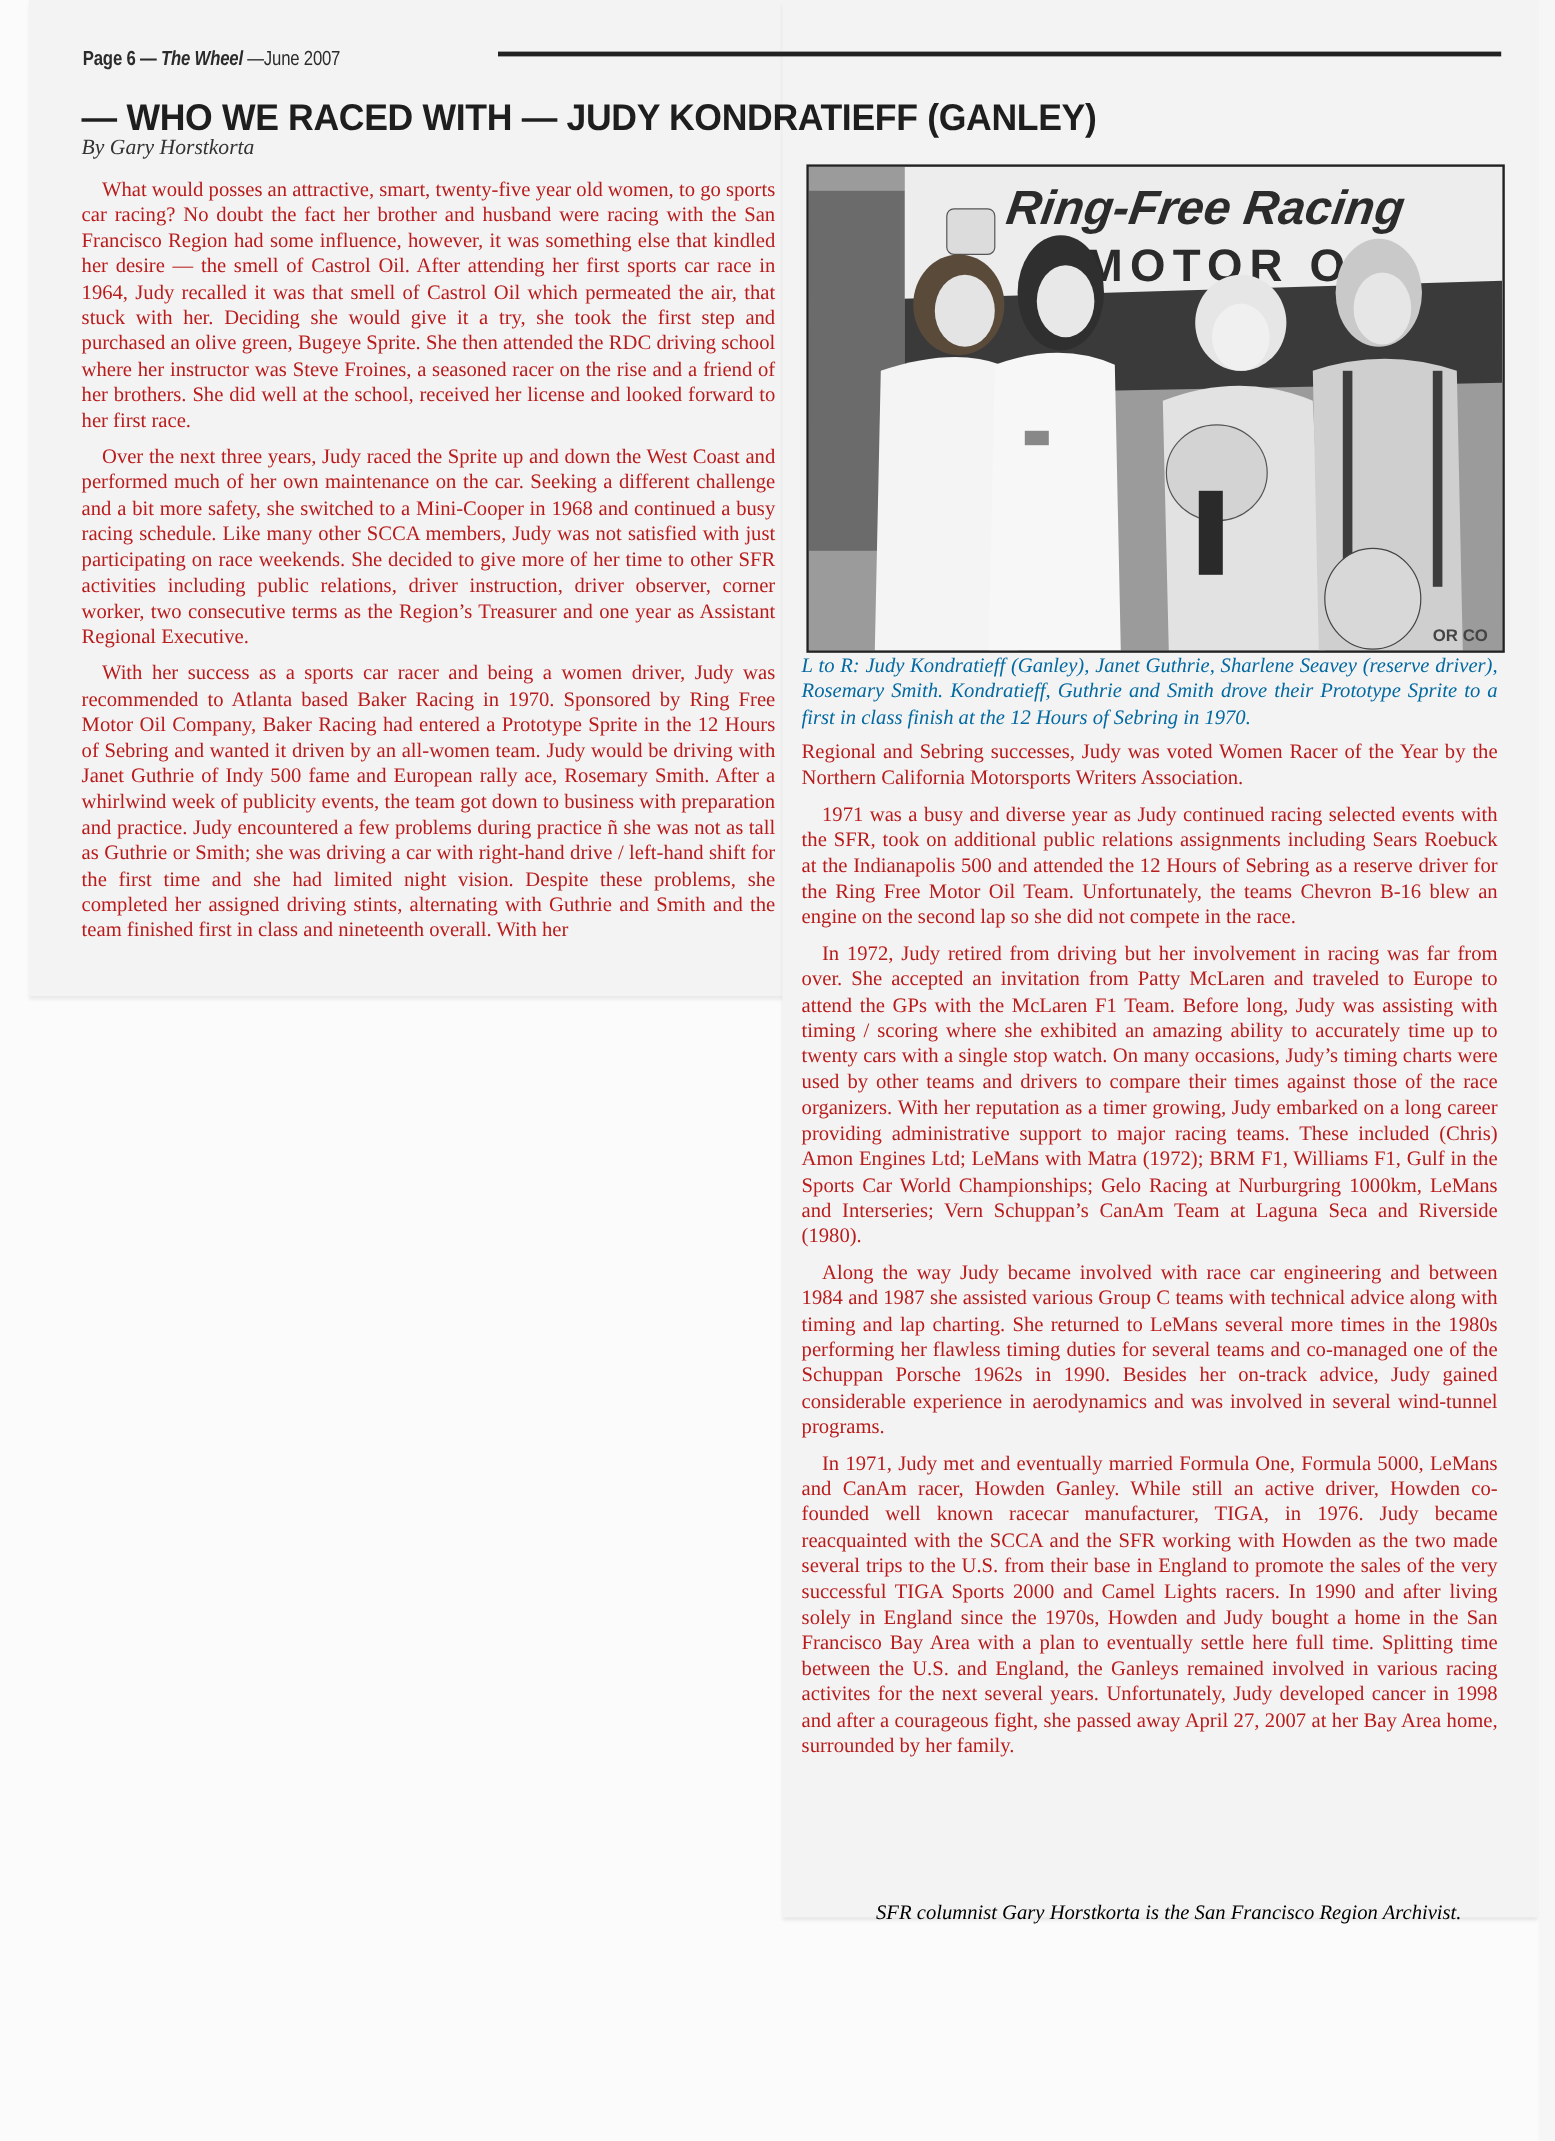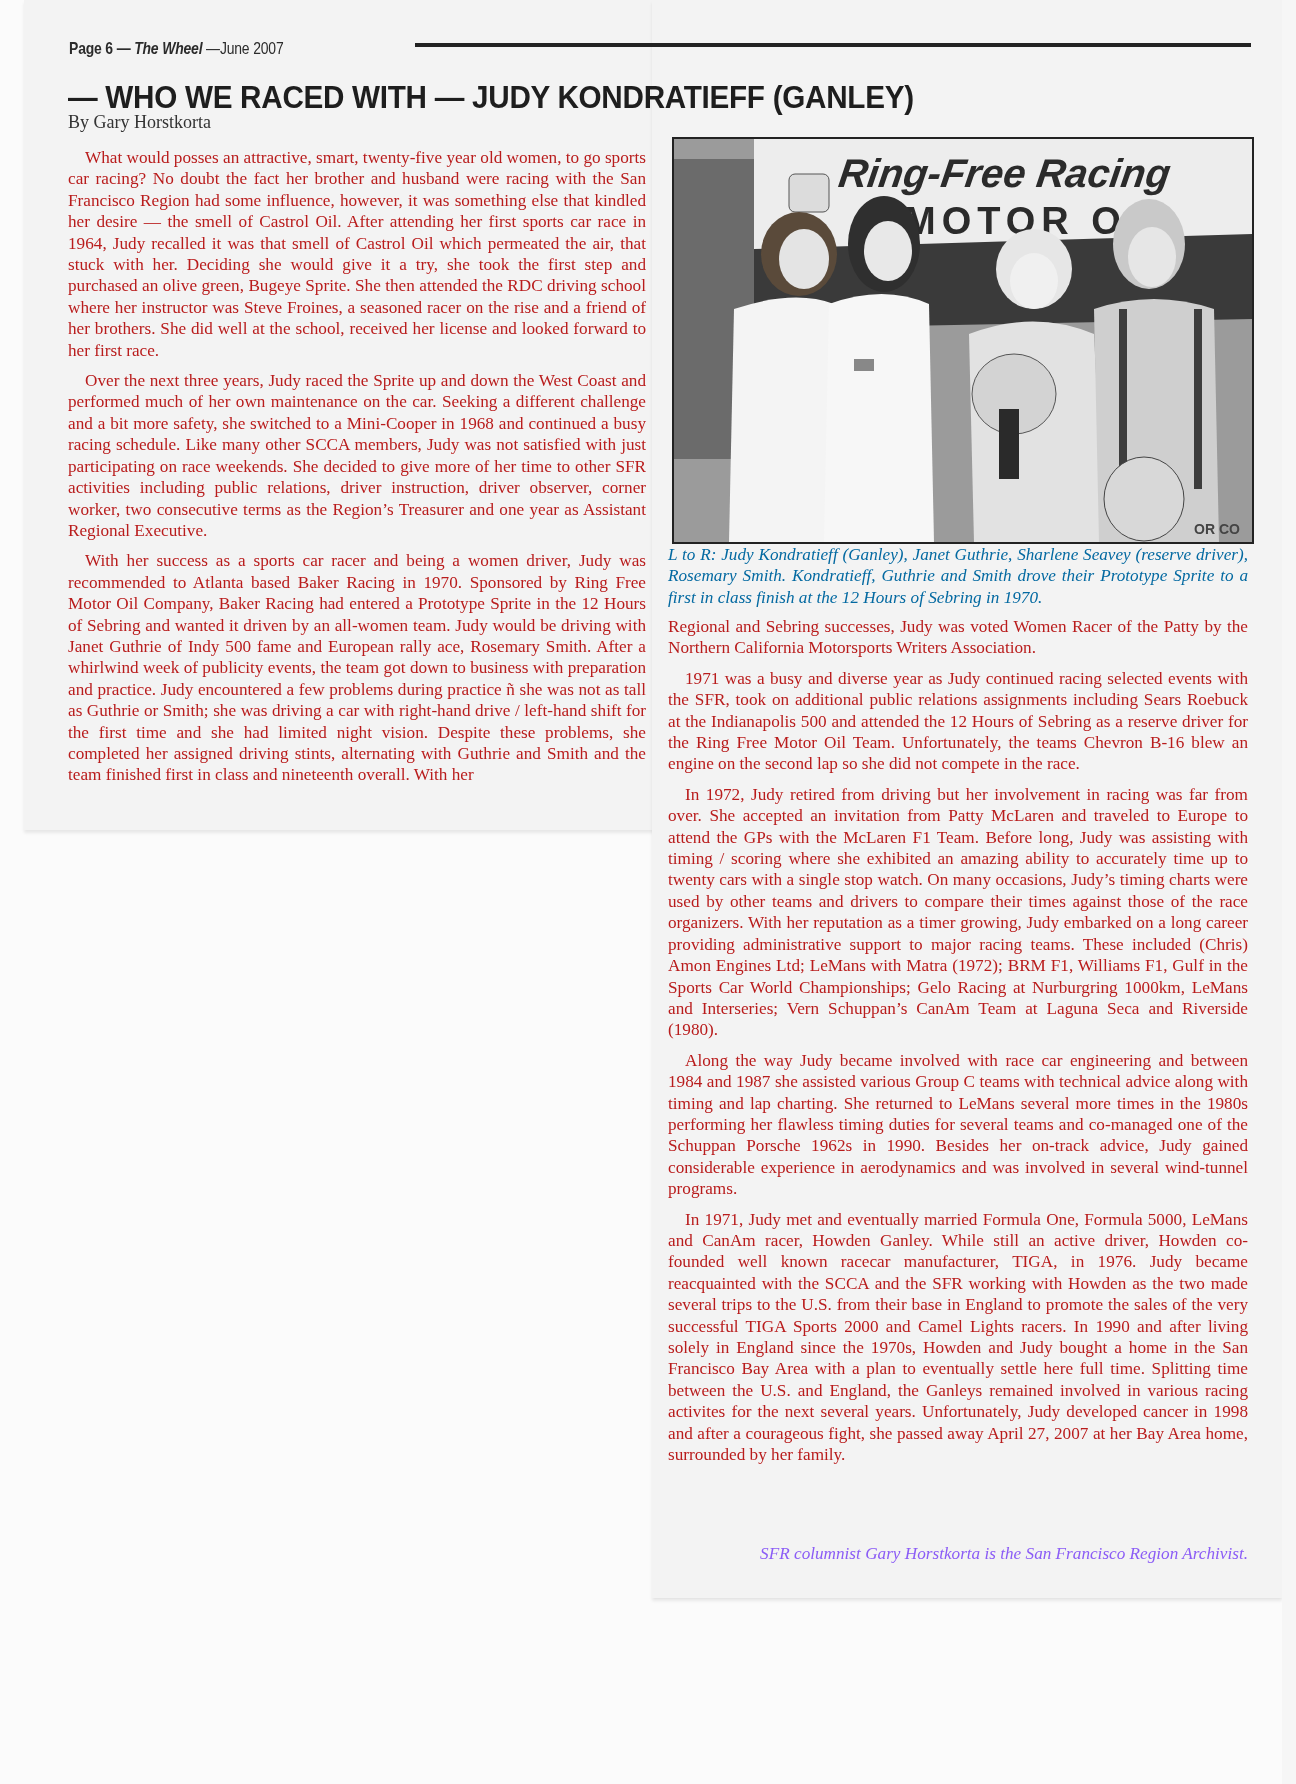--- a/index.html
+++ b/index.html
@@ -38,21 +38,21 @@
   }
   .title {
     position: absolute; left: 68px; top: 80px; margin: 0;
     font-family: "Liberation Sans", "DejaVu Sans", sans-serif;
     font-size: 31px; font-weight: 900; color: #1e1e1e; white-space: nowrap;
     letter-spacing: -0.3px;
     transform: scaleX(0.957); transform-origin: left top;
   }
   .byline {
     position: absolute; left: 68px; top: 112px;
-    font-size: 18px; color: #333;
+    font-style: italic; font-size: 18px; color: #333;
   }
   .col {
     position: absolute;
     font-size: 17.2px; line-height: 21.4px; color: #b91c1c;
     text-align: justify;
   }
   .col p { margin: 0 0 9px 0; text-indent: 17px; }
   .col p.cont { text-indent: 0; }
   .col-left { left: 68px; top: 147px; width: 578px; }
   .col-right { left: 668px; top: 616px; width: 580px; }
@@ -60,22 +60,22 @@
     position: absolute; left: 672px; top: 137px; width: 578px; height: 403px;
     border: 2px solid #222; overflow: hidden;
     background: linear-gradient(180deg, #8d8d8d 0%, #bdbdbd 30%, #9a9a9a 60%, #5d5d5d 100%);
   }
   .caption {
     position: absolute; left: 668px; top: 544px; width: 580px;
     font-style: italic; font-size: 17.2px; line-height: 21.4px; color: #0369a1;
     text-align: justify;
   }
   .signoff {
-    position: absolute; left: 700px; top: 1544px; width: 548px;
-    text-align: right; font-style: italic; font-size: 17.2px; color: #8b5cf6;
+    position: absolute; left: 700px; top: 1584px; width: 548px;
+    text-align: center; font-style: italic; font-size: 17.2px; color: #000000;
   }
 </style>
 </head>
 <body>
 
 <div class="clip-left"></div>
 <div class="clip-right"></div>
 <div class="page-edge"></div>
 
 <div class="folio">
@@ -141,20 +141,20 @@
       <ellipse cx="470" cy="360" rx="40" ry="42" fill="#d8d8d8" stroke="#444"></ellipse>
     </g>
     <text x="520" y="395" font-family="Liberation Sans, sans-serif" font-weight="bold" font-size="14" fill="#444">OR CO</text>
     <rect width="578" height="403" fill="#888" opacity="0.0" filter="url(#grain)"></rect>
   </svg>
 </div>
 
 <div class="caption">L to R: Judy Kondratieff (Ganley), Janet Guthrie, Sharlene Seavey (reserve driver), Rosemary Smith. Kondratieff, Guthrie and Smith drove their Prototype Sprite to a first in class finish at the 12 Hours of Sebring in 1970.</div>
 
 <div class="col col-right">
-  <p class="cont">Regional and Sebring successes, Judy was voted Women Racer of the Patty by the Northern California Motorsports Writers Association.</p>
+  <p class="cont">Regional and Sebring successes, Judy was voted Women Racer of the Year by the Northern California Motorsports Writers Association.</p>
   <p>1971 was a busy and diverse year as Judy continued racing selected events with the SFR, took on additional public relations assignments including Sears Roebuck at the Indianapolis 500 and attended the 12 Hours of Sebring as a reserve driver for the Ring Free Motor Oil Team. Unfortunately, the teams Chevron B-16 blew an engine on the second lap so she did not compete in the race.</p>
   <p>In 1972, Judy retired from driving but her involvement in racing was far from over. She accepted an invitation from Patty McLaren and traveled to Europe to attend the GPs with the McLaren F1 Team. Before long, Judy was assisting with timing / scoring where she exhibited an amazing ability to accurately time up to twenty cars with a single stop watch. On many occasions, Judy’s timing charts were used by other teams and drivers to compare their times against those of the race organizers. With her reputation as a timer growing, Judy embarked on a long career providing administrative support to major racing teams. These included (Chris) Amon Engines Ltd; LeMans with Matra (1972); BRM F1, Williams F1, Gulf in the Sports Car World Championships; Gelo Racing at Nurburgring 1000km, LeMans and Interseries; Vern Schuppan’s CanAm Team at Laguna Seca and Riverside (1980).</p>
   <p>Along the way Judy became involved with race car engineering and between 1984 and 1987 she assisted various Group C teams with technical advice along with timing and lap charting. She returned to LeMans several more times in the 1980s performing her flawless timing duties for several teams and co-managed one of the Schuppan Porsche 1962s in 1990. Besides her on-track advice, Judy gained considerable experience in aerodynamics and was involved in several wind-tunnel programs.</p>
   <p>In 1971, Judy met and eventually married Formula One, Formula 5000, LeMans and CanAm racer, Howden Ganley. While still an active driver, Howden co-founded well known racecar manufacturer, TIGA, in 1976. Judy became reacquainted with the SCCA and the SFR working with Howden as the two made several trips to the U.S. from their base in England to promote the sales of the very successful TIGA Sports 2000 and Camel Lights racers. In 1990 and after living solely in England since the 1970s, Howden and Judy bought a home in the San Francisco Bay Area with a plan to eventually settle here full time. Splitting time between the U.S. and England, the Ganleys remained involved in various racing activites for the next several years. Unfortunately, Judy developed cancer in 1998 and after a courageous fight, she passed away April 27, 2007 at her Bay Area home, surrounded by her family.</p>
 </div>
 
 <div class="signoff">SFR columnist Gary Horstkorta is the San Francisco Region Archivist.</div>
 
 </body></html>

